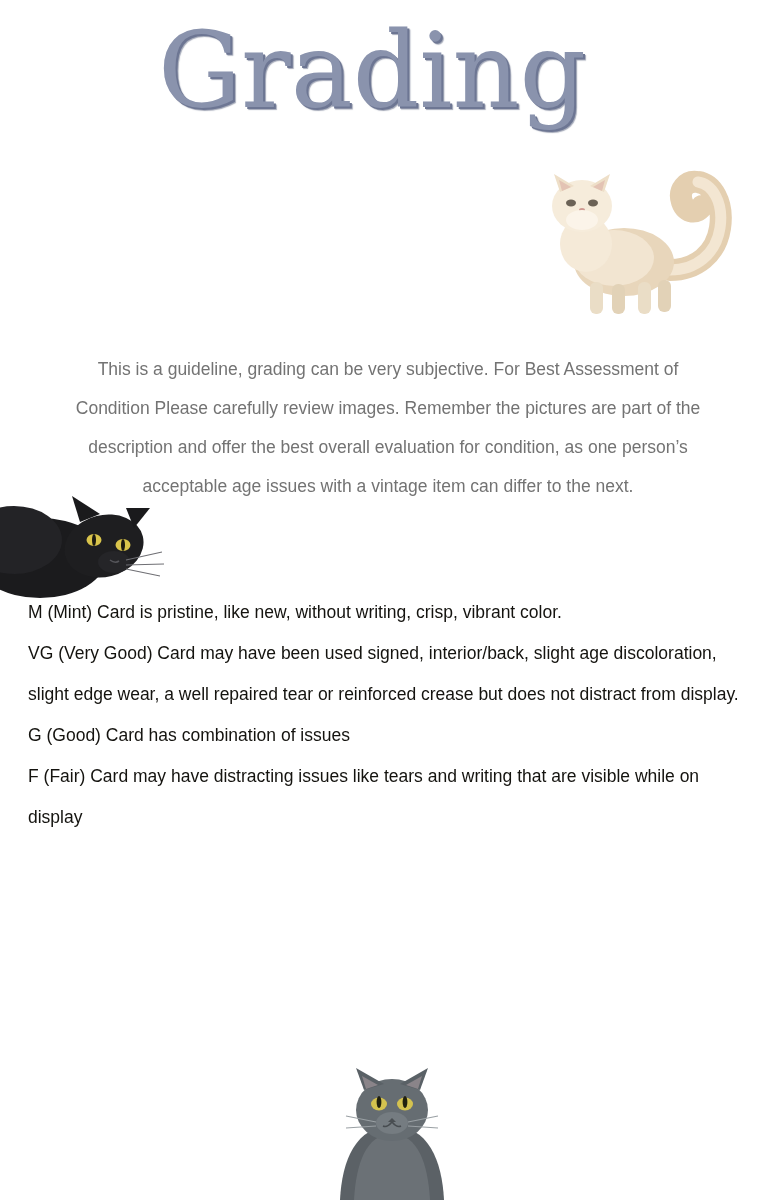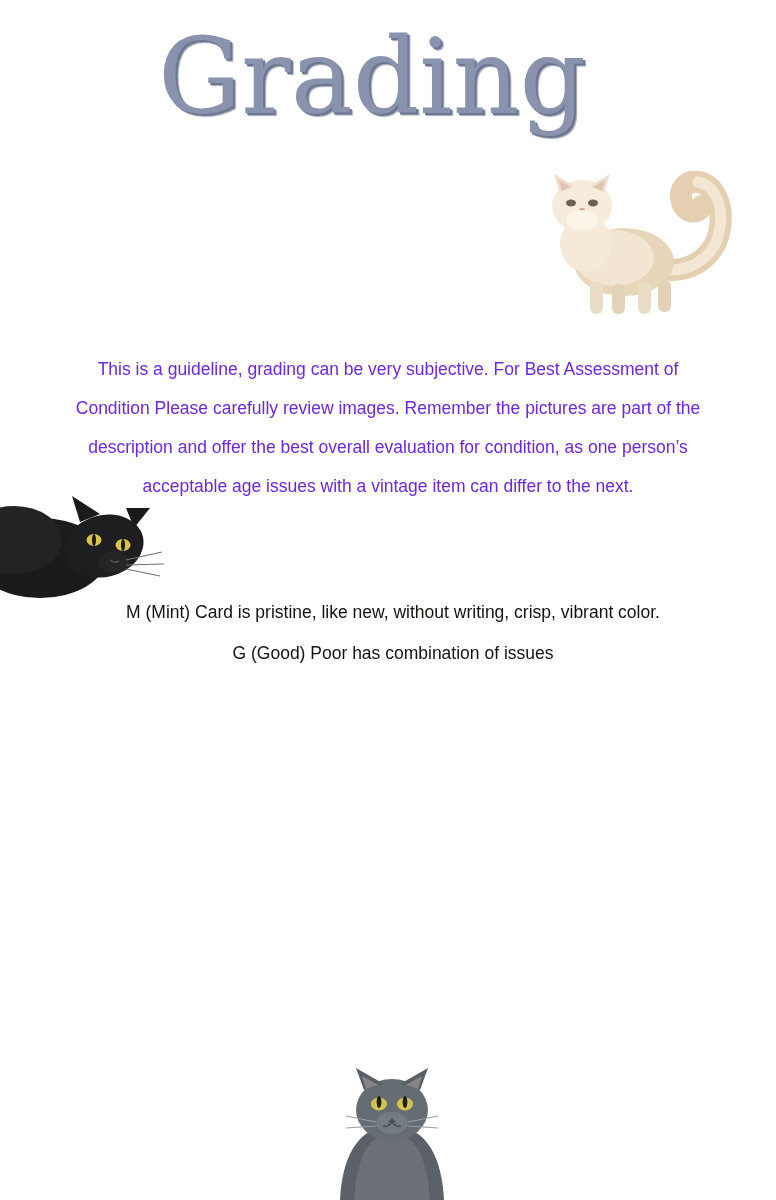--- a/index.html
+++ b/index.html
@@ -12,21 +12,21 @@
     height: 1200px;
     position: relative;
     overflow: hidden;
     font-family: "Liberation Sans", sans-serif;
     color: #111111;
   }
 
   
   .title {
     position: absolute;
-    top: 20px;
+    top: 14px;
     left: 0;
     width: 744px;
     text-align: center;
     font-family: "DejaVu Serif", serif;
     font-size: 104px;
     line-height: 1.1;
     font-weight: 400;
     color: #8a93ad;
     text-shadow:
        2px 2px 0 #6d7693,
@@ -37,36 +37,36 @@
 
   
   .intro {
     position: absolute;
     top: 350px;
     left: 60px;
     width: 656px;
     text-align: center;
     font-size: 17.5px;
     line-height: 39px;
-    color: #6d28d9;
+    color: #737373;
     font-family: "Liberation Sans", sans-serif;
   }
 
   
   .grades {
     position: absolute;
     top: 592px;
     left: 28px;
     width: 730px;
     font-size: 17.5px;
     line-height: 41px;
     color: #14130f;
   }
   .grade-line {
-    text-align: center;
+    text-align: left;
   }
 
   
   .cat {
     position: absolute;
     pointer-events: none;
   }
   #cat-cream  { top: 158px; left: 520px; width: 216px; height: 160px; }
   #cat-black  { top: 488px; left: -6px;  width: 186px; height: 112px; }
   #cat-grey   { top: 1068px; left: 316px; width: 152px; height: 132px; }
@@ -137,21 +137,23 @@
     <ellipse cx="120" cy="74" rx="16" ry="11" fill="#252528"></ellipse>
     <path d="M116 72 q5 4 9 1" stroke="#55555a" stroke-width="1.6" fill="none"></path>
 
     <path d="M132 72 L168 64 M132 77 L170 76 M132 81 L166 88" stroke="#6f6f74" stroke-width="1.2" fill="none"></path>
   </svg>
   <span class="sr">black cat lying on its side peeking in from the left edge</span>
 </div>
 
 <div class="grades">
   <div class="grade-line">M (Mint) Card is pristine, like new, without writing, crisp, vibrant color.</div>
-  <div class="grade-line">G (Good) Poor has combination of issues</div>
+  <div class="grade-line">VG (Very Good) Card may have been used signed, interior/back, slight age discoloration, slight edge wear, a well repaired tear or reinforced crease but does not distract from display.</div>
+  <div class="grade-line">G (Good) Card has combination of issues</div>
+  <div class="grade-line">F (Fair) Card may have distracting issues like tears and writing that are visible while on display</div>
 </div>
 
 <div class="cat" id="cat-grey">
   <svg viewBox="0 0 152 132" width="152" height="132" aria-hidden="true">
 
     <path d="M76 58 C 112 58 126 92 128 132 L 24 132 C 26 92 40 58 76 58 Z" fill="#5b6166"></path>
     <path d="M76 66 C 102 66 112 96 114 132 L 38 132 C 40 96 50 66 76 66 Z" fill="#6b7176"></path>
 
     <ellipse cx="76" cy="42" rx="36" ry="31" fill="#666d72"></ellipse>
 

